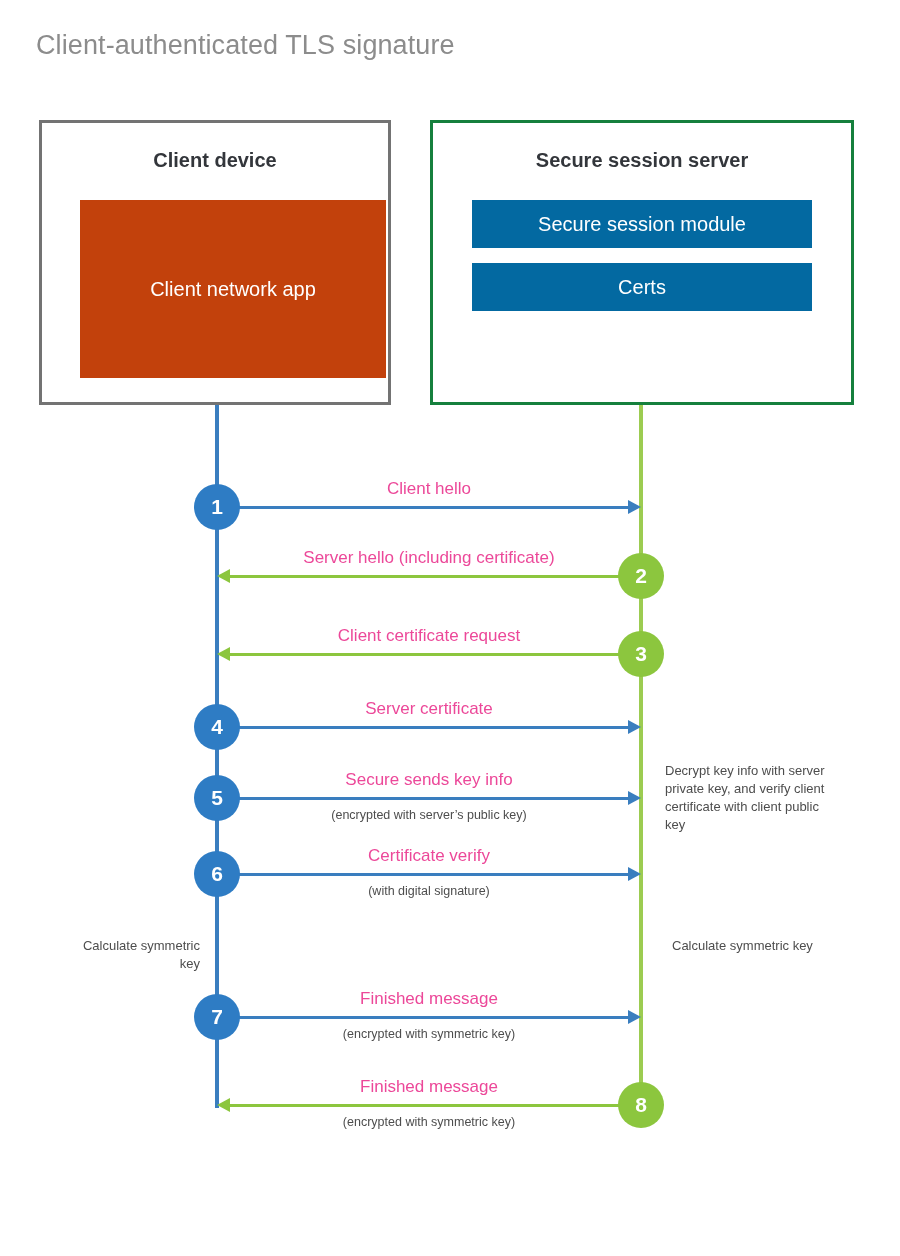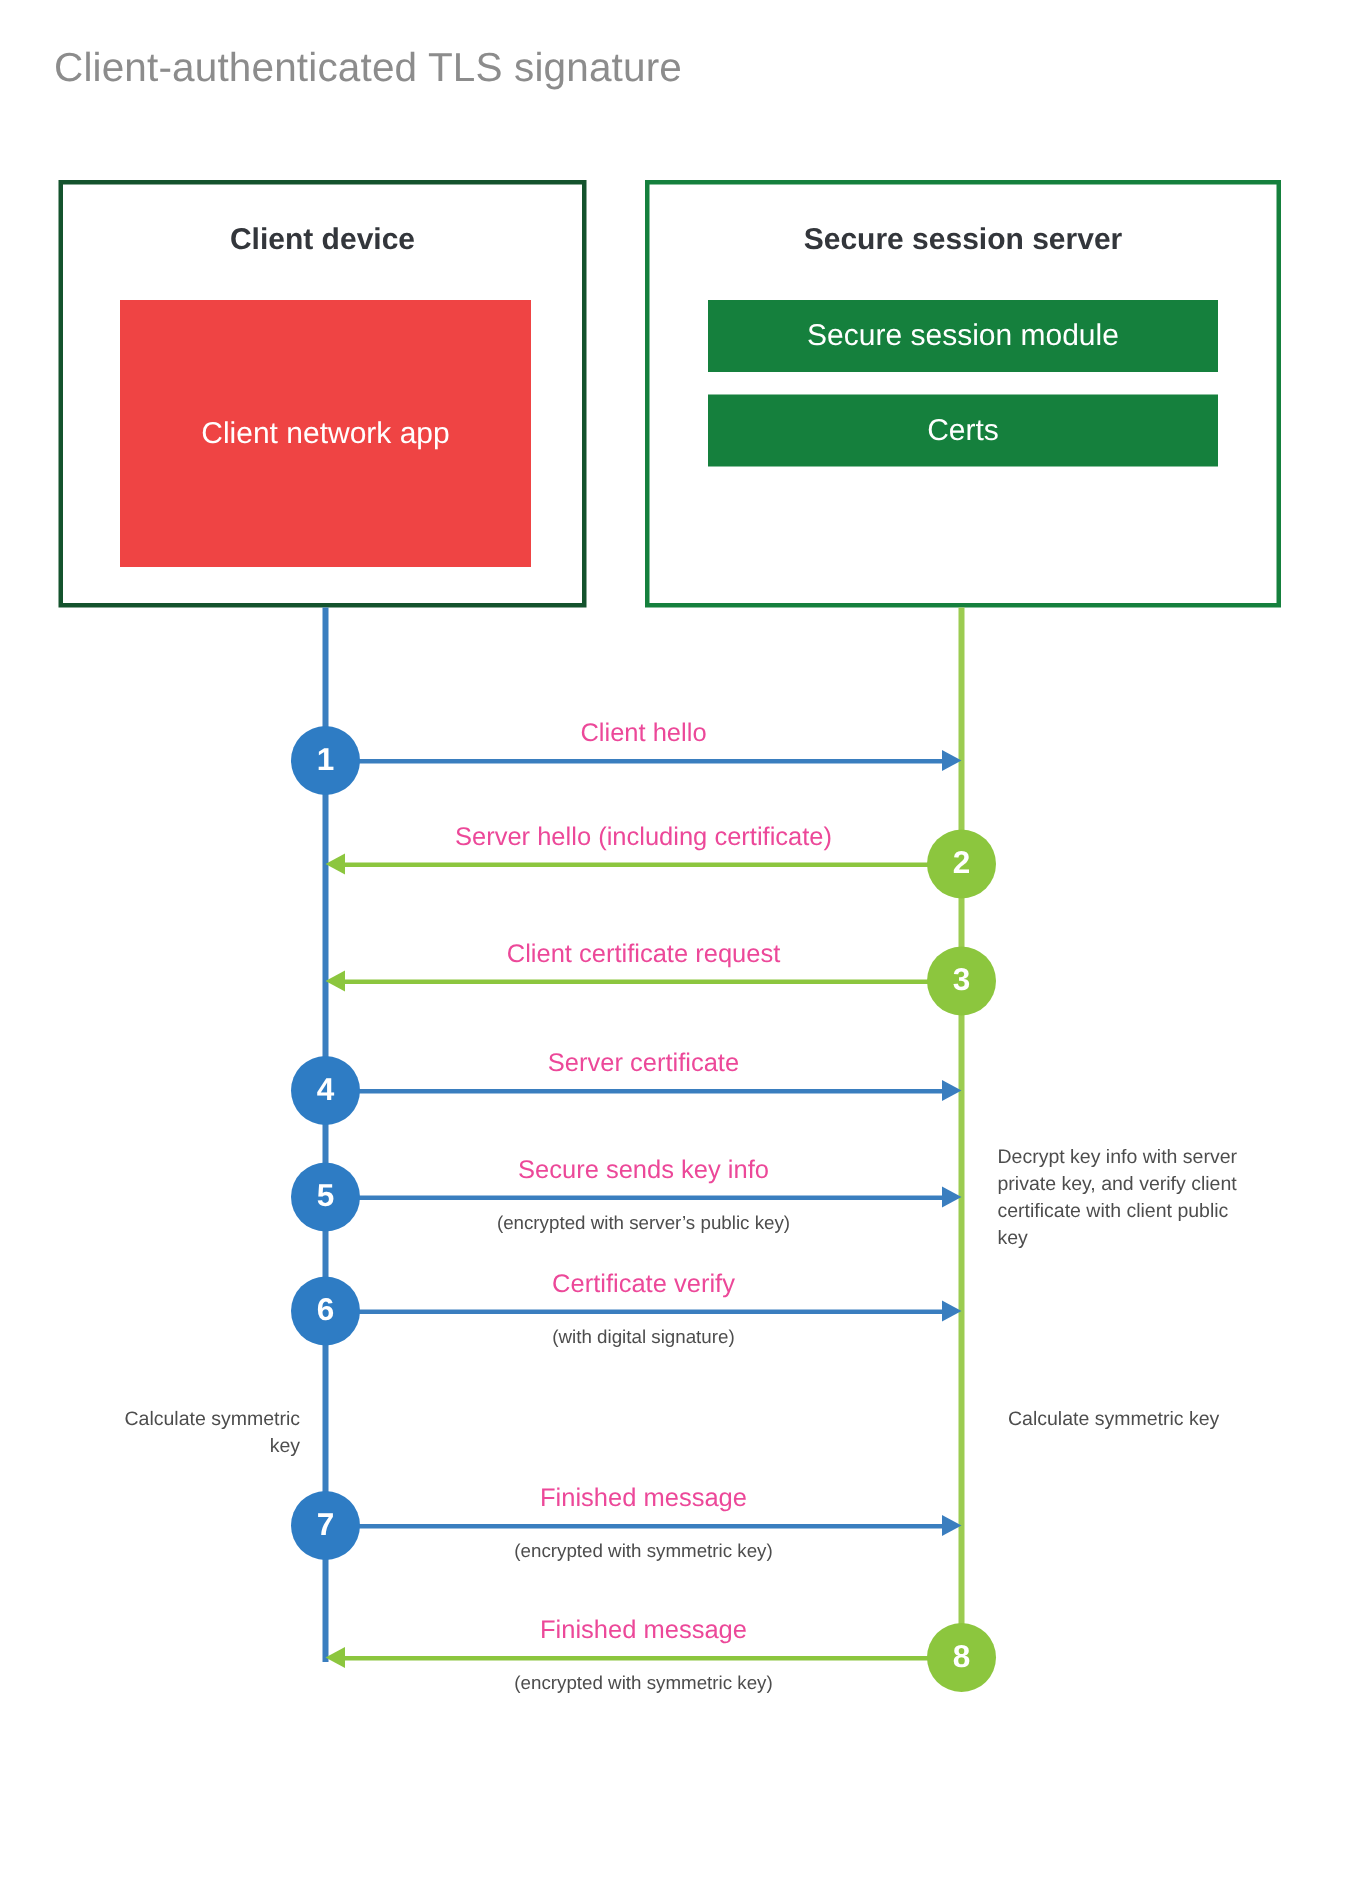--- a/index.html
+++ b/index.html
@@ -31,21 +31,21 @@
   .party-box {
     position: absolute;
     background: #ffffff;
     box-sizing: border-box;
   }
   #client-box {
     left: 39px;
     top: 120px;
     width: 352px;
     height: 285px;
-    border: 3px solid #14532d;
+    border: 3px solid #737373;
   }
   #server-box {
     left: 430px;
     top: 120px;
     width: 424px;
     height: 285px;
     border: 3px solid #15803d;
   }
   .party-title {
     position: absolute;
@@ -55,40 +55,40 @@
     text-align: center;
     font-size: 20px;
     font-weight: bold;
     color: #33363b;
   }
 
   #client-app-box {
     position: absolute;
     left: 38px;
     top: 77px;
-    width: 274px;
+    width: 306px;
     height: 178px;
-    background: #ef4444;
+    background: #c2410c;
     display: flex;
     align-items: center;
     justify-content: center;
     text-align: center;
     color: #ffffff;
     font-size: 20px;
     line-height: 1.35;
     box-sizing: border-box;
     padding: 0 12px;
   }
 
   .server-bar {
     position: absolute;
     left: 39px;
     width: 340px;
     height: 48px;
-    background: #15803d;
+    background: #0369a1;
     display: flex;
     align-items: center;
     justify-content: center;
     color: #ffffff;
     font-size: 20px;
     box-sizing: border-box;
   }
   #server-bar-0 { top: 77px; }
   #server-bar-1 { top: 140px; }
   #server-bar-2 { top: 202px; }

